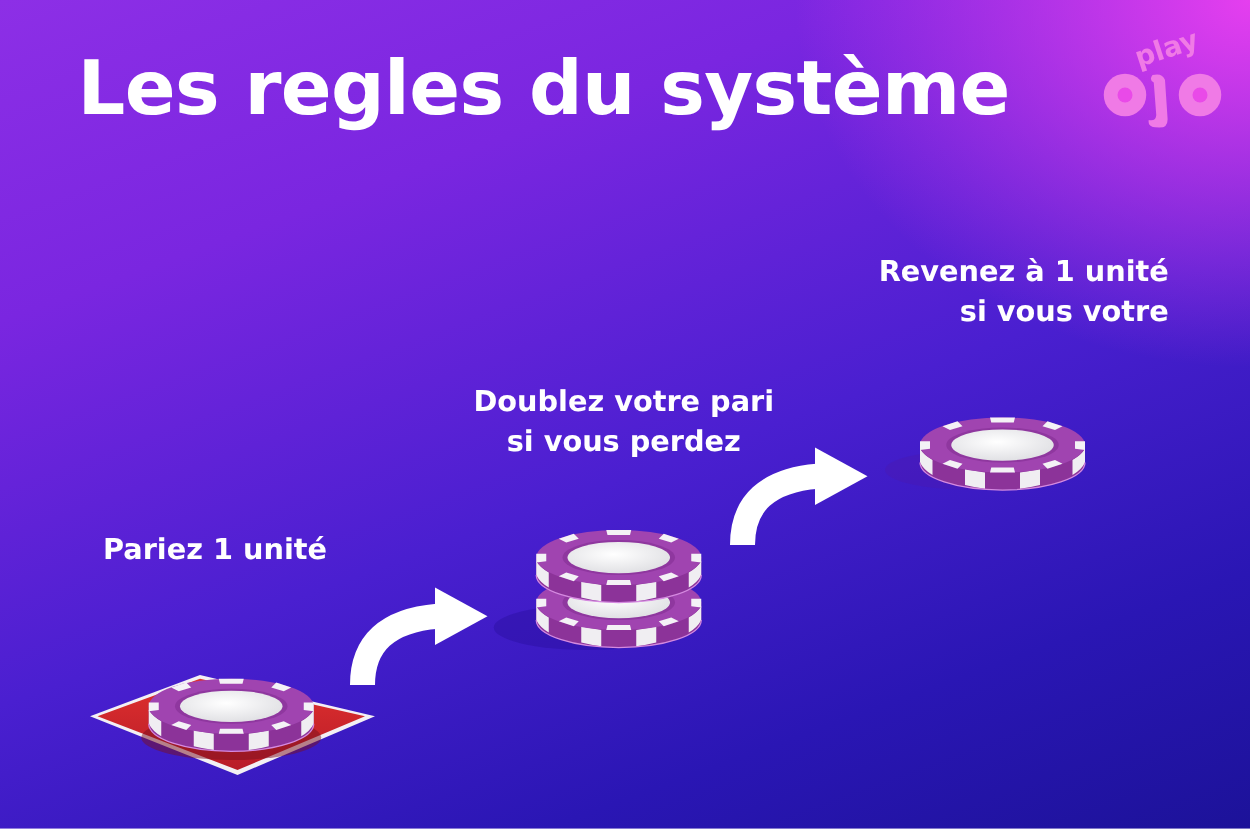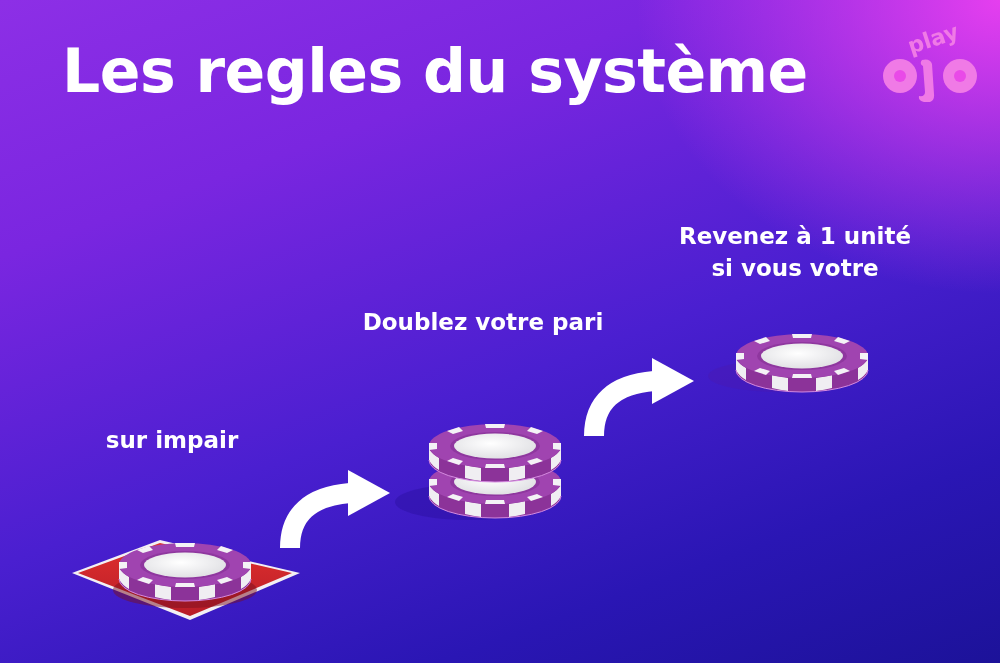--- a/index.html
+++ b/index.html
@@ -17,22 +17,22 @@
     font-size:60px; font-weight:bold; line-height:70px; letter-spacing:-0.5px;
   }
   .title span { display:block; }
   .logo { position:absolute; left:878px; top:22px; width:104px; height:80px; }
   .label {
     position:absolute; text-align:center; font-size:23px; font-weight:bold; line-height:32px;
     white-space:nowrap;
   }
   .label span { display:block; }
   .step1 { left:72px; top:424px; width:200px; }
-  .step2 { left:338px; top:306px; width:290px; }
-  .step3 { left:655px; top:220px; width:280px; }
+  .step2 { left:354px; top:306px; width:290px; }
+  .step3 { left:655px; top:202px; width:280px;text-align:right; }
   svg.art { position:absolute; left:0; top:0; }
 </style>
 </head>
 <body>
 
 <div class="canvas">
 
   <h1 class="title">
     <span>Les regles du système</span>
   </h1>
@@ -44,24 +44,25 @@
       <circle cx="82" cy="54" r="17"></circle>
       <path d="M44 38 q8 -2 10 4 l2 30 q1 10 -10 8 q-6 -1 -5 -6 q6 1 6 -4 l-2 -26 q-4 -2 -1 -6z"></path>
     </g>
     <g fill="#e94ae8">
       <circle cx="22" cy="54" r="6"></circle>
       <circle cx="82" cy="54" r="6"></circle>
     </g>
   </svg>
 
   <div class="label step1">
-    <span>sur impair</span>
+    <span>Pariez 1 unité</span>
   </div>
   <div class="label step2">
     <span>Doublez votre pari</span>
+    <span>si vous perdez</span>
   </div>
   <div class="label step3">
     <span>Revenez à 1 unité</span>
     <span>si vous votre</span>
   </div>
 
   <svg class="art" width="1000" height="663" viewBox="0 0 1000 663">
     <defs>
       <linearGradient id="redsq" x1="0" y1="0" x2="0" y2="1">
         <stop offset="0" stop-color="#e0302e"></stop>

